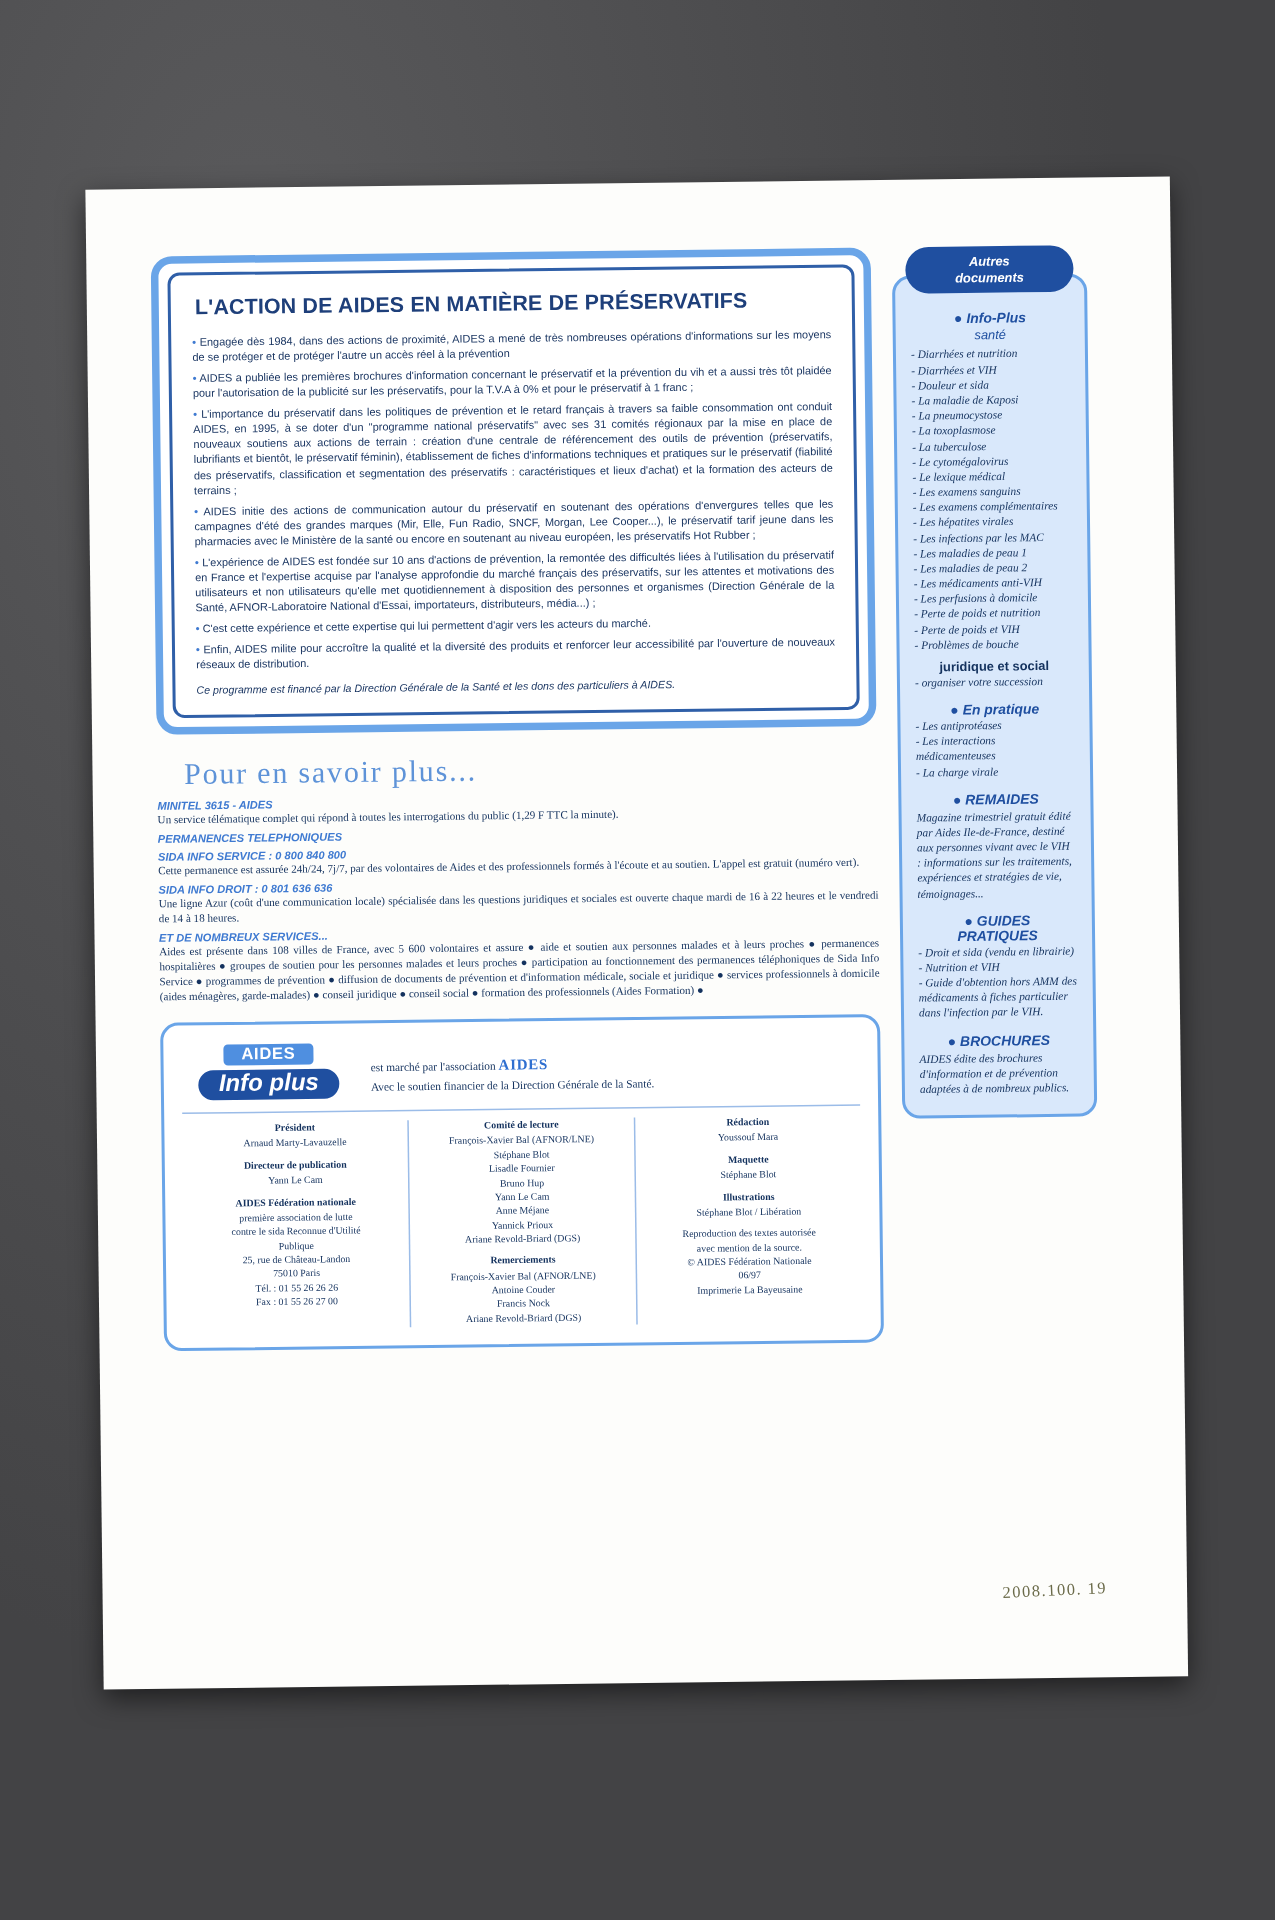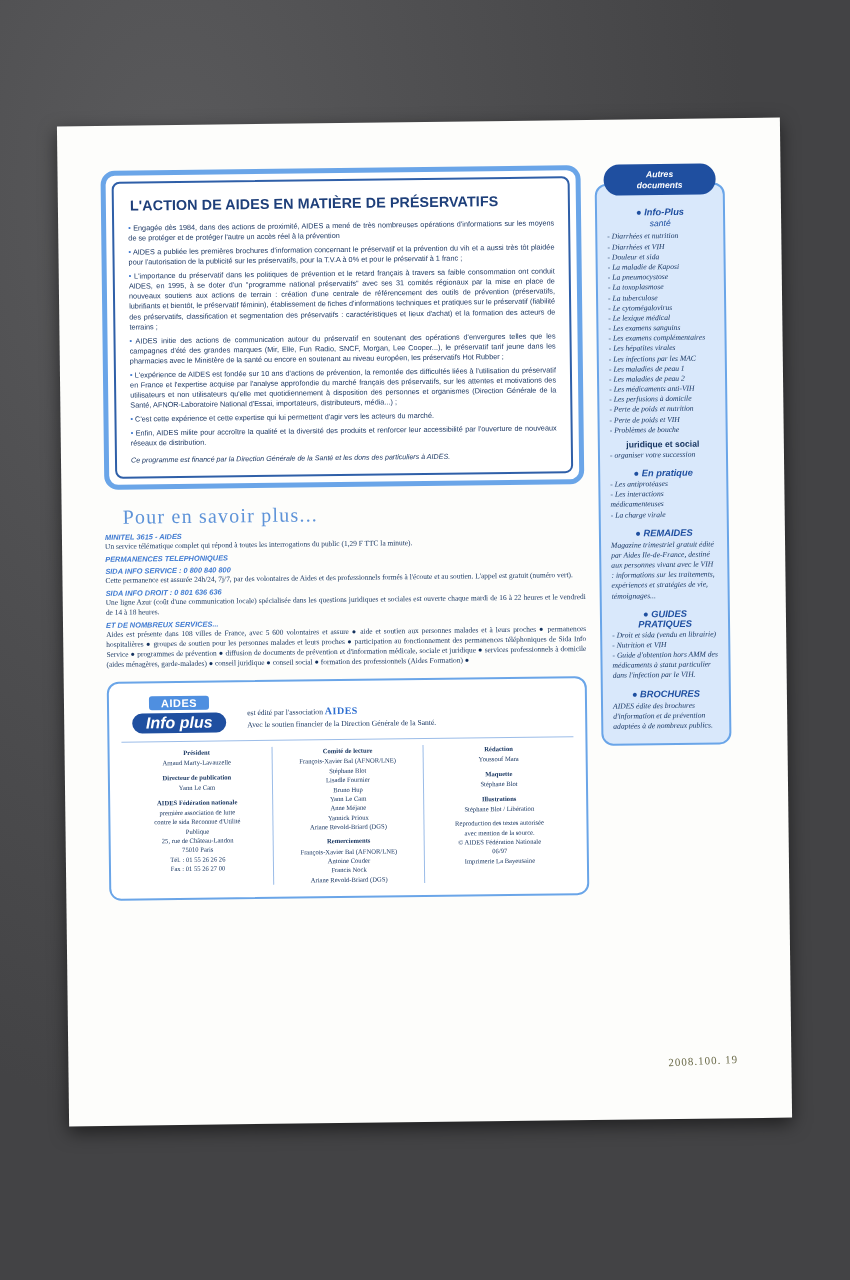--- a/index.html
+++ b/index.html
@@ -262,21 +262,21 @@
         <div class="body-small">Aides est présente dans 108 villes de France, avec 5 600 volontaires et assure ● aide et soutien aux personnes malades et à leurs proches ● permanences hospitalières ● groupes de soutien pour les personnes malades et leurs proches ● participation au fonctionnement des permanences téléphoniques de Sida Info Service ● programmes de prévention ● diffusion de documents de prévention et d'information médicale, sociale et juridique ● services professionnels à domicile (aides ménagères, garde-malades) ● conseil juridique ● conseil social ● formation des professionnels (Aides Formation) ●</div>
       </div>
 
       <div class="credit-box">
         <div class="credit-top">
           <div class="logo-block">
             <span class="logo-aides">AIDES</span>
             <div><span class="logo-infoplus">Info plus</span></div>
           </div>
           <div class="credit-text">
-            <span>est édité par l'association</span>
+            <span>est marché par l'association</span>
             <span class="aides-inline">AIDES</span><br>
             <span>Avec le soutien financier de la Direction Générale de la Santé.</span>
           </div>
         </div>
 
         <div class="credit-cols">
           <div class="ccol">
             <span class="h">Président</span>
             <span>Arnaud Marty-Lavauzelle</span>
             <span class="gap"></span>
@@ -364,21 +364,21 @@
         <div class="side-li">- Les antiprotéases</div>
         <div class="side-li">- Les interactions médicamenteuses</div>
         <div class="side-li">- La charge virale</div>
 
         <div class="side-sec">● REMAIDES</div>
         <div class="side-p">Magazine trimestriel gratuit édité par Aides Ile-de-France, destiné aux personnes vivant avec le VIH : informations sur les traitements, expériences et stratégies de vie, témoignages...</div>
 
         <div class="side-sec">● GUIDES<br>PRATIQUES</div>
         <div class="side-li">- Droit et sida (vendu en librairie)</div>
         <div class="side-li">- Nutrition et VIH</div>
-        <div class="side-li">- Guide d'obtention hors AMM des médicaments à statut particulier dans l'infection par le VIH.</div>
+        <div class="side-li">- Guide d'obtention hors AMM des médicaments à fiches particulier dans l'infection par le VIH.</div>
 
         <div class="side-sec">● BROCHURES</div>
         <div class="side-p">AIDES édite des brochures d'information et de prévention adaptées à de nombreux publics.</div>
       </div>
     </div>
 
     <div class="pencil">2008.100. 19</div>
   </div>
 </div>
 

